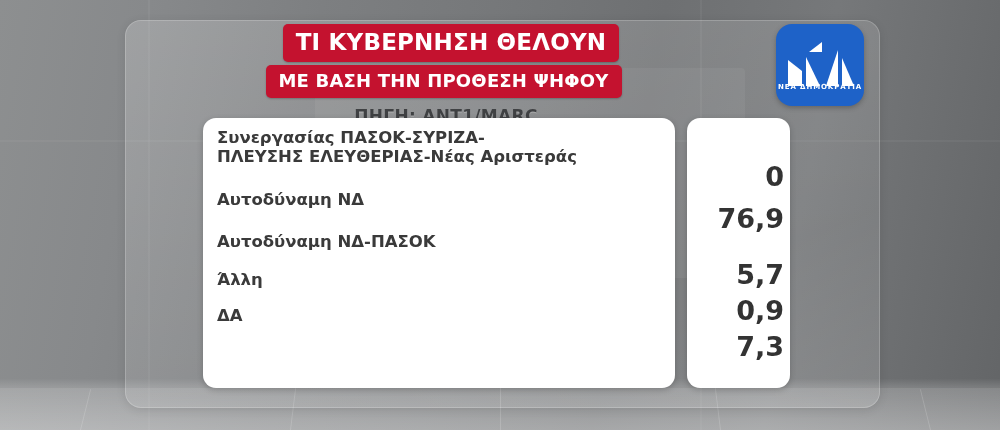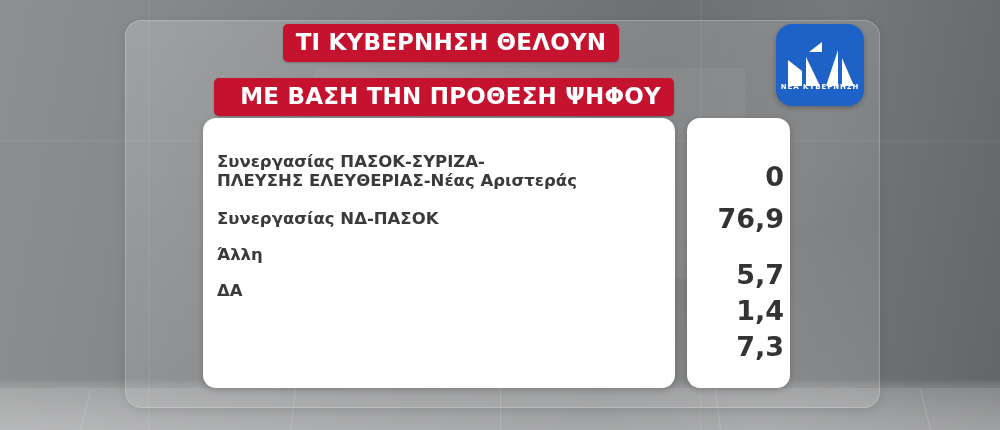--- a/index.html
+++ b/index.html
@@ -42,21 +42,21 @@
     display:inline-block;
     color:#ffffff;
     background:#c4122f;
     font-weight:bold;
     letter-spacing:.2px;
     border-radius:5px;
     line-height:1;
     box-shadow:0 1px 2px rgba(0,0,0,0.22);
   }
   #bar1{font-size:23px;padding:7px 13px 8px 13px;margin-left:10px;}
-  #bar2{font-size:23px;padding:7px 13px 8px 26px;margin-top:16px;margin-left:-4px;}
+  #bar2{font-size:18px;padding:7px 13px 8px 12px;margin-top:3px;margin-left:-4px;}
   #source{
     margin-top:8px;
     color:#3f4143;font-size:17px;font-weight:bold;letter-spacing:.3px;
     text-shadow:0 1px 0 rgba(255,255,255,0.25);
   }
 
   
   #logo{
     position:absolute;left:776px;top:24px;width:88px;height:82px;
     background:#1e62c8;border-radius:16px;
@@ -67,21 +67,21 @@
   
   .card{
     position:absolute;background:#ffffff;border-radius:13px;
     box-shadow:0 2px 6px rgba(0,0,0,0.20);
   }
   #labels-card{left:203px;top:118px;width:472px;height:270px;}
   #values-card{left:687px;top:118px;width:103px;height:270px;}
 
   .rows{position:absolute;left:14px;right:10px;top:10px;bottom:10px;}
   .row{
-    display:flex;align-items:flex-end;
+    display:flex;
     box-sizing:border-box;
   }
   .label{
     color:#3a3a3a;font-weight:bold;font-size:16.5px;line-height:1.16;
     white-space:pre-line;
   }
   .value{
     color:#333333;font-weight:bold;font-size:27px;line-height:1;
     width:100%;text-align:right;padding-right:6px;
   }
@@ -123,31 +123,34 @@
     <svg width="88" height="82" viewBox="0 0 88 82">
 
       <polygon points="12,62 12,36 26,47 26,62" fill="#ffffff"></polygon>
       <polygon points="30,62 30,33 44,62" fill="#ffffff"></polygon>
 
       <polygon points="33,28 46,18 46,28" fill="#ffffff"></polygon>
 
       <polygon points="50,62 62,26 62,62" fill="#ffffff"></polygon>
       <polygon points="66,62 66,34 78,62" fill="#ffffff"></polygon>
     </svg>
-    <div style="position:absolute;left:0;right:0;bottom:15px;text-align:center;color:#ffffff;font-size:7px;font-weight:bold;letter-spacing:.9px;">ΝΕΑ ΚΥΒΕΡΝΗΣΗ</div>
+    <div style="position:absolute;left:0;right:0;bottom:15px;text-align:center;color:#ffffff;font-size:7px;font-weight:bold;letter-spacing:.9px;">ΝΕΑ ΔΗΜΟΚΡΑΤΙΑ</div>
   </div>
 
   <div class="card" id="labels-card">
     <div class="rows">
       <div class="row r0">
         <div class="label">Συνεργασίας ΠΑΣΟΚ-ΣΥΡΙΖΑ-
 ΠΛΕΥΣΗΣ ΕΛΕΥΘΕΡΙΑΣ-Νέας Αριστεράς</div>
       </div>
+      <div class="row r1">
+        <div class="label">Αυτοδύναμη ΝΔ</div>
+      </div>
       <div class="row r2">
-        <div class="label">Συνεργασίας ΝΔ-ΠΑΣΟΚ</div>
+        <div class="label">Αυτοδύναμη ΝΔ-ΠΑΣΟΚ</div>
       </div>
       <div class="row r4">
         <div class="label">Άλλη</div>
       </div>
       <div class="row r5">
         <div class="label">ΔΑ</div>
       </div>
     </div>
   </div>
 
@@ -156,21 +159,21 @@
       <div class="row vrow r0">
         <div class="value">0</div>
       </div>
       <div class="row vrow r1">
         <div class="value">76,9</div>
       </div>
       <div class="row vrow r3">
         <div class="value">5,7</div>
       </div>
       <div class="row vrow r4">
-        <div class="value">1,4</div>
+        <div class="value">0,9</div>
       </div>
       <div class="row vrow r5">
         <div class="value">7,3</div>
       </div>
     </div>
   </div>
 
 </div>
 
 </body></html>

